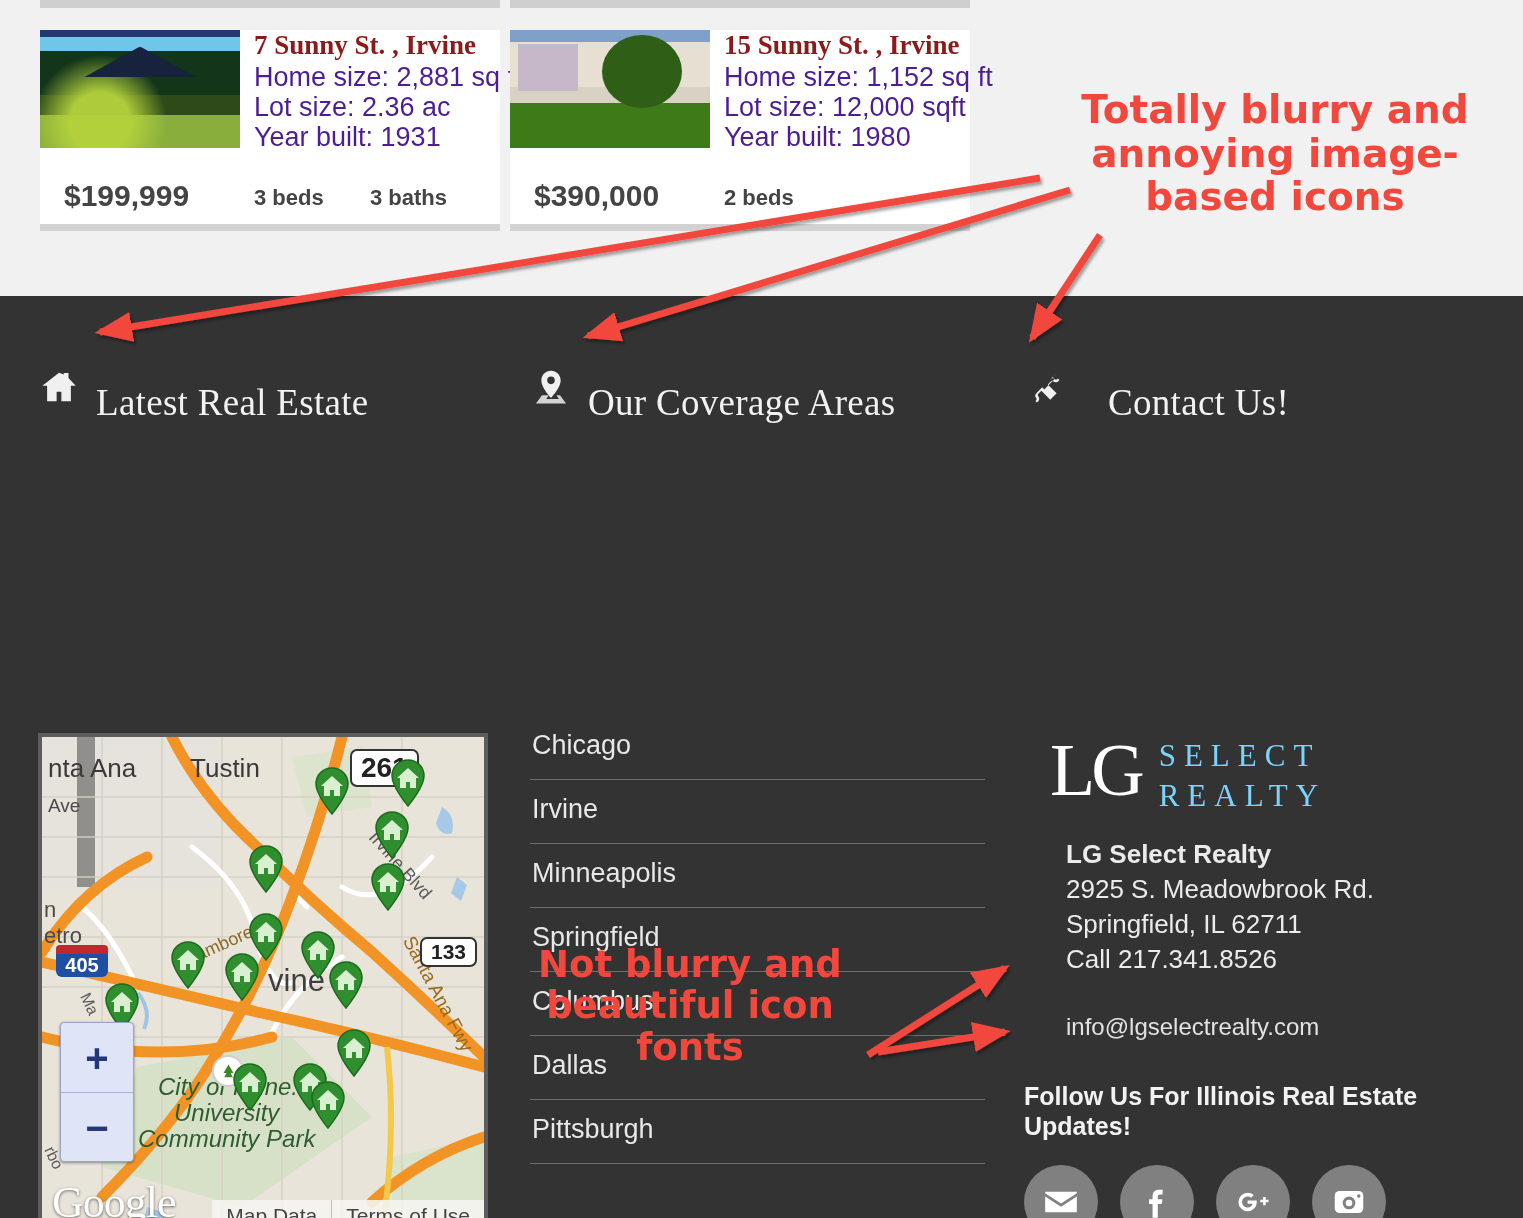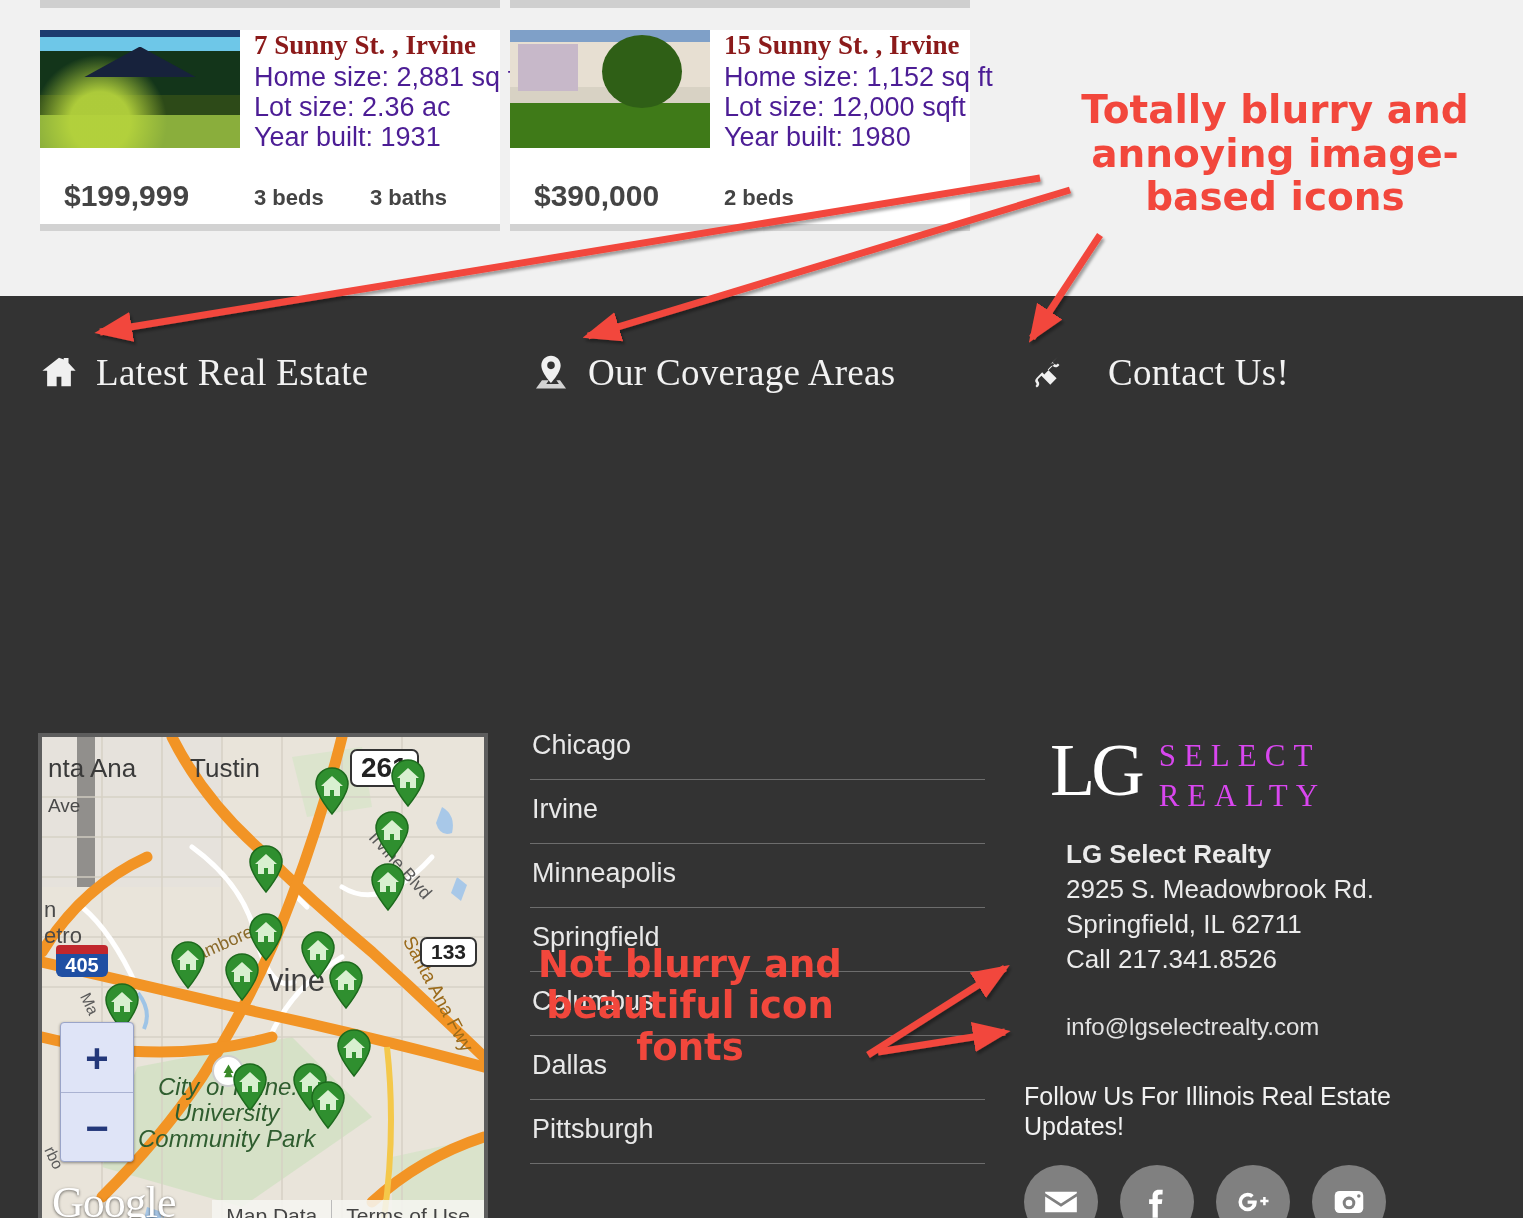--- a/index.html
+++ b/index.html
@@ -35,21 +35,21 @@
   .photo1:after{content:"";position:absolute;left:22%;top:14%;width:56%;height:26%;background:#17223c;clip-path:polygon(0 100%,50% 0,100% 100%);}
   .photo2{width:100%;height:100%;position:relative;
     background:linear-gradient(to bottom,#7fa0c8 0 10%,#e7dfd2 10% 48%,#d8d2c4 48% 62%,#3f7a18 62% 100%);}
   .photo2:before{content:"";position:absolute;left:4%;top:12%;width:30%;height:40%;background:#c7b8c9;}
   .photo2:after{content:"";position:absolute;left:46%;top:4%;width:40%;height:62%;border-radius:50%;background:#2f5f16;}
 
   
   #footer{position:absolute;left:0;top:296px;width:1523px;height:922px;background:#333333;}
 
   .col-head{display:flex;align-items:center;gap:18px;position:absolute;}
-  .col-head .htxt{font-family:"Liberation Serif",serif;color:#f2f2f2;font-size:37px;font-weight:normal;letter-spacing:.3px;}
+  .col-head .htxt{font-family:"Liberation Serif",serif;color:#f2f2f2;font-size:37px;font-weight:normal;letter-spacing:.3px;margin-top:30px;}
   .ficon{width:38px;height:40px;display:inline-block;fill:#f0f0f0;}
 
   
   #map-widget{position:absolute;left:38px;top:437px;width:450px;height:503px;border:4px solid #5d5d5d;box-sizing:border-box;overflow:hidden;background:#e8e3d9;}
   .mapcanvas{position:absolute;inset:0;}
   .zoomctl{position:absolute;left:18px;top:285px;width:72px;height:138px;background:#dfe4f7;border:1px solid #9aa4c8;border-radius:4px;box-shadow:0 1px 3px rgba(0,0,0,.4);}
   .zoomctl div{height:50%;display:flex;align-items:center;justify-content:center;color:#23377a;font-size:40px;font-weight:bold;line-height:1;}
   .zoomctl .zdiv{height:1px;background:#aab2d2;}
   .gwm{position:absolute;left:10px;bottom:4px;font-family:"Liberation Serif",serif;font-size:44px;color:#fff;text-shadow:0 1px 3px rgba(0,0,0,.6);letter-spacing:-1px;}
   .mapfoot{position:absolute;right:0;bottom:0;display:flex;background:rgba(245,245,240,.88);}
@@ -60,25 +60,25 @@
   .maplbl{position:absolute;font-family:"Liberation Sans",sans-serif;color:#4a4a4a;white-space:nowrap;}
 
   
   #coverage-list{position:absolute;left:530px;top:420px;width:455px;}
   .cov-item{font-size:27px;color:#e8e8e8;padding:14px 2px 18px 2px;border-bottom:1px solid #6d6d6d;}
 
   
   #contact-col{position:absolute;left:1022px;top:420px;width:470px;}
   #brand-logo{display:flex;align-items:center;gap:18px;margin:20px 0 22px 28px;}
   .lg-mark{font-family:"Liberation Serif",serif;font-size:74px;color:#fff;line-height:.82;letter-spacing:-4px;position:relative;padding-bottom:10px;}
-  .lg-words{font-family:"Liberation Serif",serif;color:#d946ef;font-size:31px;line-height:1.28;letter-spacing:8px;}
+  .lg-words{font-family:"Liberation Serif",serif;color:#7dd3fc;font-size:31px;line-height:1.28;letter-spacing:8px;}
   .addr{color:#ebebeb;font-size:26px;line-height:35px;margin-left:44px;}
   .addr .b{font-weight:bold;}
   .email{color:#e2e2e2;font-size:24px;margin:36px 0 0 44px;}
-  .followhd{color:#f2f2f2;font-size:25px;font-weight:normal;line-height:30px;margin:40px 0 0 2px;width:400px;}
+  .followhd{color:#f2f2f2;font-size:25px;font-weight:bold;line-height:30px;margin:40px 0 0 2px;width:400px;}
   .social-rows{margin-left:2px;margin-top:24px;}
   .srow{display:flex;gap:22px;margin-bottom:22px;}
   .sbtn{width:74px;height:74px;border-radius:50%;background:#808080;display:flex;align-items:center;justify-content:center;color:#fff;}
   .sbtn svg{width:38px;height:38px;fill:#fff;}
 
   
   .anno{position:absolute;color:#f2473c;font-family:"DejaVu Sans",sans-serif;font-weight:bold;text-align:center;line-height:1.12;}
   #anno-top{left:1055px;top:88px;width:440px;font-size:39px;}
   #anno-bottom{left:505px;top:944px;width:370px;font-size:37px;}
   #arrows{position:absolute;left:0;top:0;width:1523px;height:1218px;pointer-events:none;}

